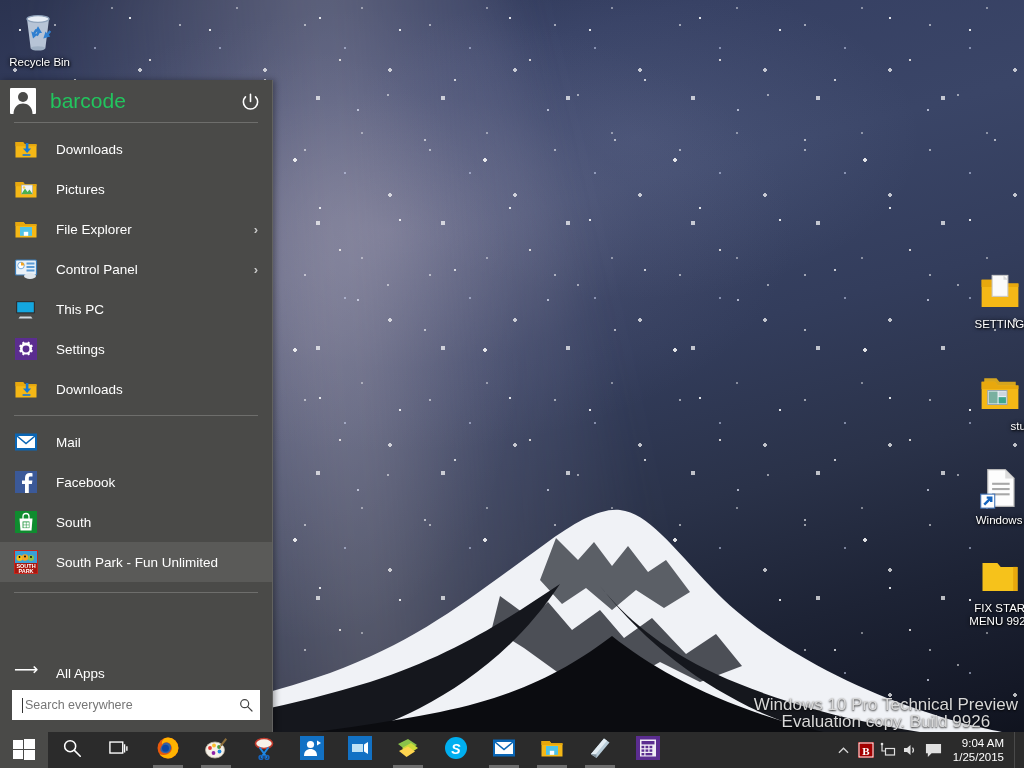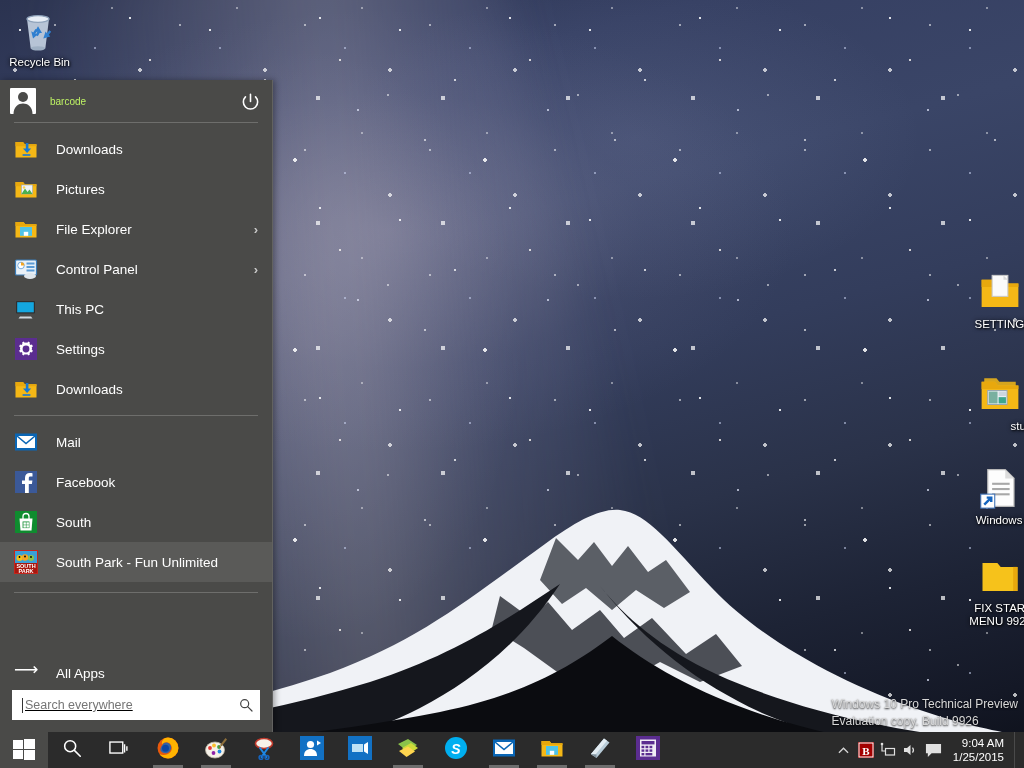--- a/index.html
+++ b/index.html
@@ -65,40 +65,40 @@
   .desk-icon .glyph { height:48px; display:flex; align-items:center; justify-content:center; }
   .desk-icon .cap {
     color:#fff; font-size:11.5px; line-height:13px; margin-top:2px;
     text-shadow:1px 1px 2px rgba(0,0,0,.95), 0 0 4px rgba(0,0,0,.9);
     white-space:nowrap; overflow:visible;
   }
   .desk-icon .cap.wrap { white-space:normal; }
 
   
   #watermark {
-    position:absolute; right:6px; bottom:38px; text-align:left;
-    color:#d8d8d8; font-size:12px; line-height:17px;
+    position:absolute; right:6px; bottom:38px; text-align:center;
+    color:#d8d8d8; font-size:17px; line-height:17px;
     text-shadow:0 1px 2px rgba(0,0,0,.9);
   }
 
   
   #start-menu {
     position:absolute; left:0; top:80px; width:273px; height:652px;
     background:#4a4a48; border-right:1px solid #626260;
     display:flex; flex-direction:column;
     box-shadow:2px 0 6px rgba(0,0,0,.35);
   }
   #sm-header {
     height:42px; display:flex; align-items:center; padding:0 8px 0 10px; flex:none;
   }
   #sm-avatar {
     width:26px; height:26px; background:#fff; border-radius:1px;
     display:flex; align-items:flex-end; justify-content:center; overflow:hidden; flex:none;
   }
-  #sm-user { color:#bef264; font-size:10px; margin-left:14px; flex:1; }
+  #sm-user { color:#22c55e; font-size:21px; margin-left:14px; flex:1; }
   #sm-power {
     width:28px; height:28px; display:flex; align-items:center; justify-content:center;
     cursor:pointer; flex:none;
   }
   .sm-sep { height:1px; background:#6e6e6c; margin:0 14px; flex:none; }
 
   .sm-list { padding:6px 0 0 0; flex:none; }
   .sm-item {
     height:40px; display:flex; align-items:center; padding:0 8px 0 14px; cursor:default;
   }
@@ -108,21 +108,21 @@
   .sm-chev { color:#c9c9c9; font-size:13px; font-weight:bold; padding-right:6px; }
 
   #sm-allapps {
     height:42px; display:flex; align-items:center; padding:0 14px; cursor:default; flex:none;
   }
   #sm-allapps .arr { color:#fff; font-size:17px; width:24px; text-align:center; flex:none; }
   #sm-allapps .lbl { color:#fff; font-size:13.5px; margin-left:18px;margin-top:9px; }
 
   #sm-searchwrap { padding:0 12px 12px 12px; flex:none; }
   #sm-search {
-    height:30px; background:#fff; display:flex; align-items:center; padding:0 6px 0 10px;text-decoration:underline;
+    height:30px; background:#fff; display:flex; align-items:center; padding:0 6px 0 10px;
   }
   #sm-search .caret { width:1px; height:15px; background:#333; flex:none; }
   #sm-search input {
     border:none; outline:none; flex:1; font-family:"Liberation Sans", sans-serif;
     font-size:12.5px; color:#333; background:transparent; padding-left:2px;
   }
   #sm-search input::placeholder { color:#767676; }
 
   
   #taskbar {

